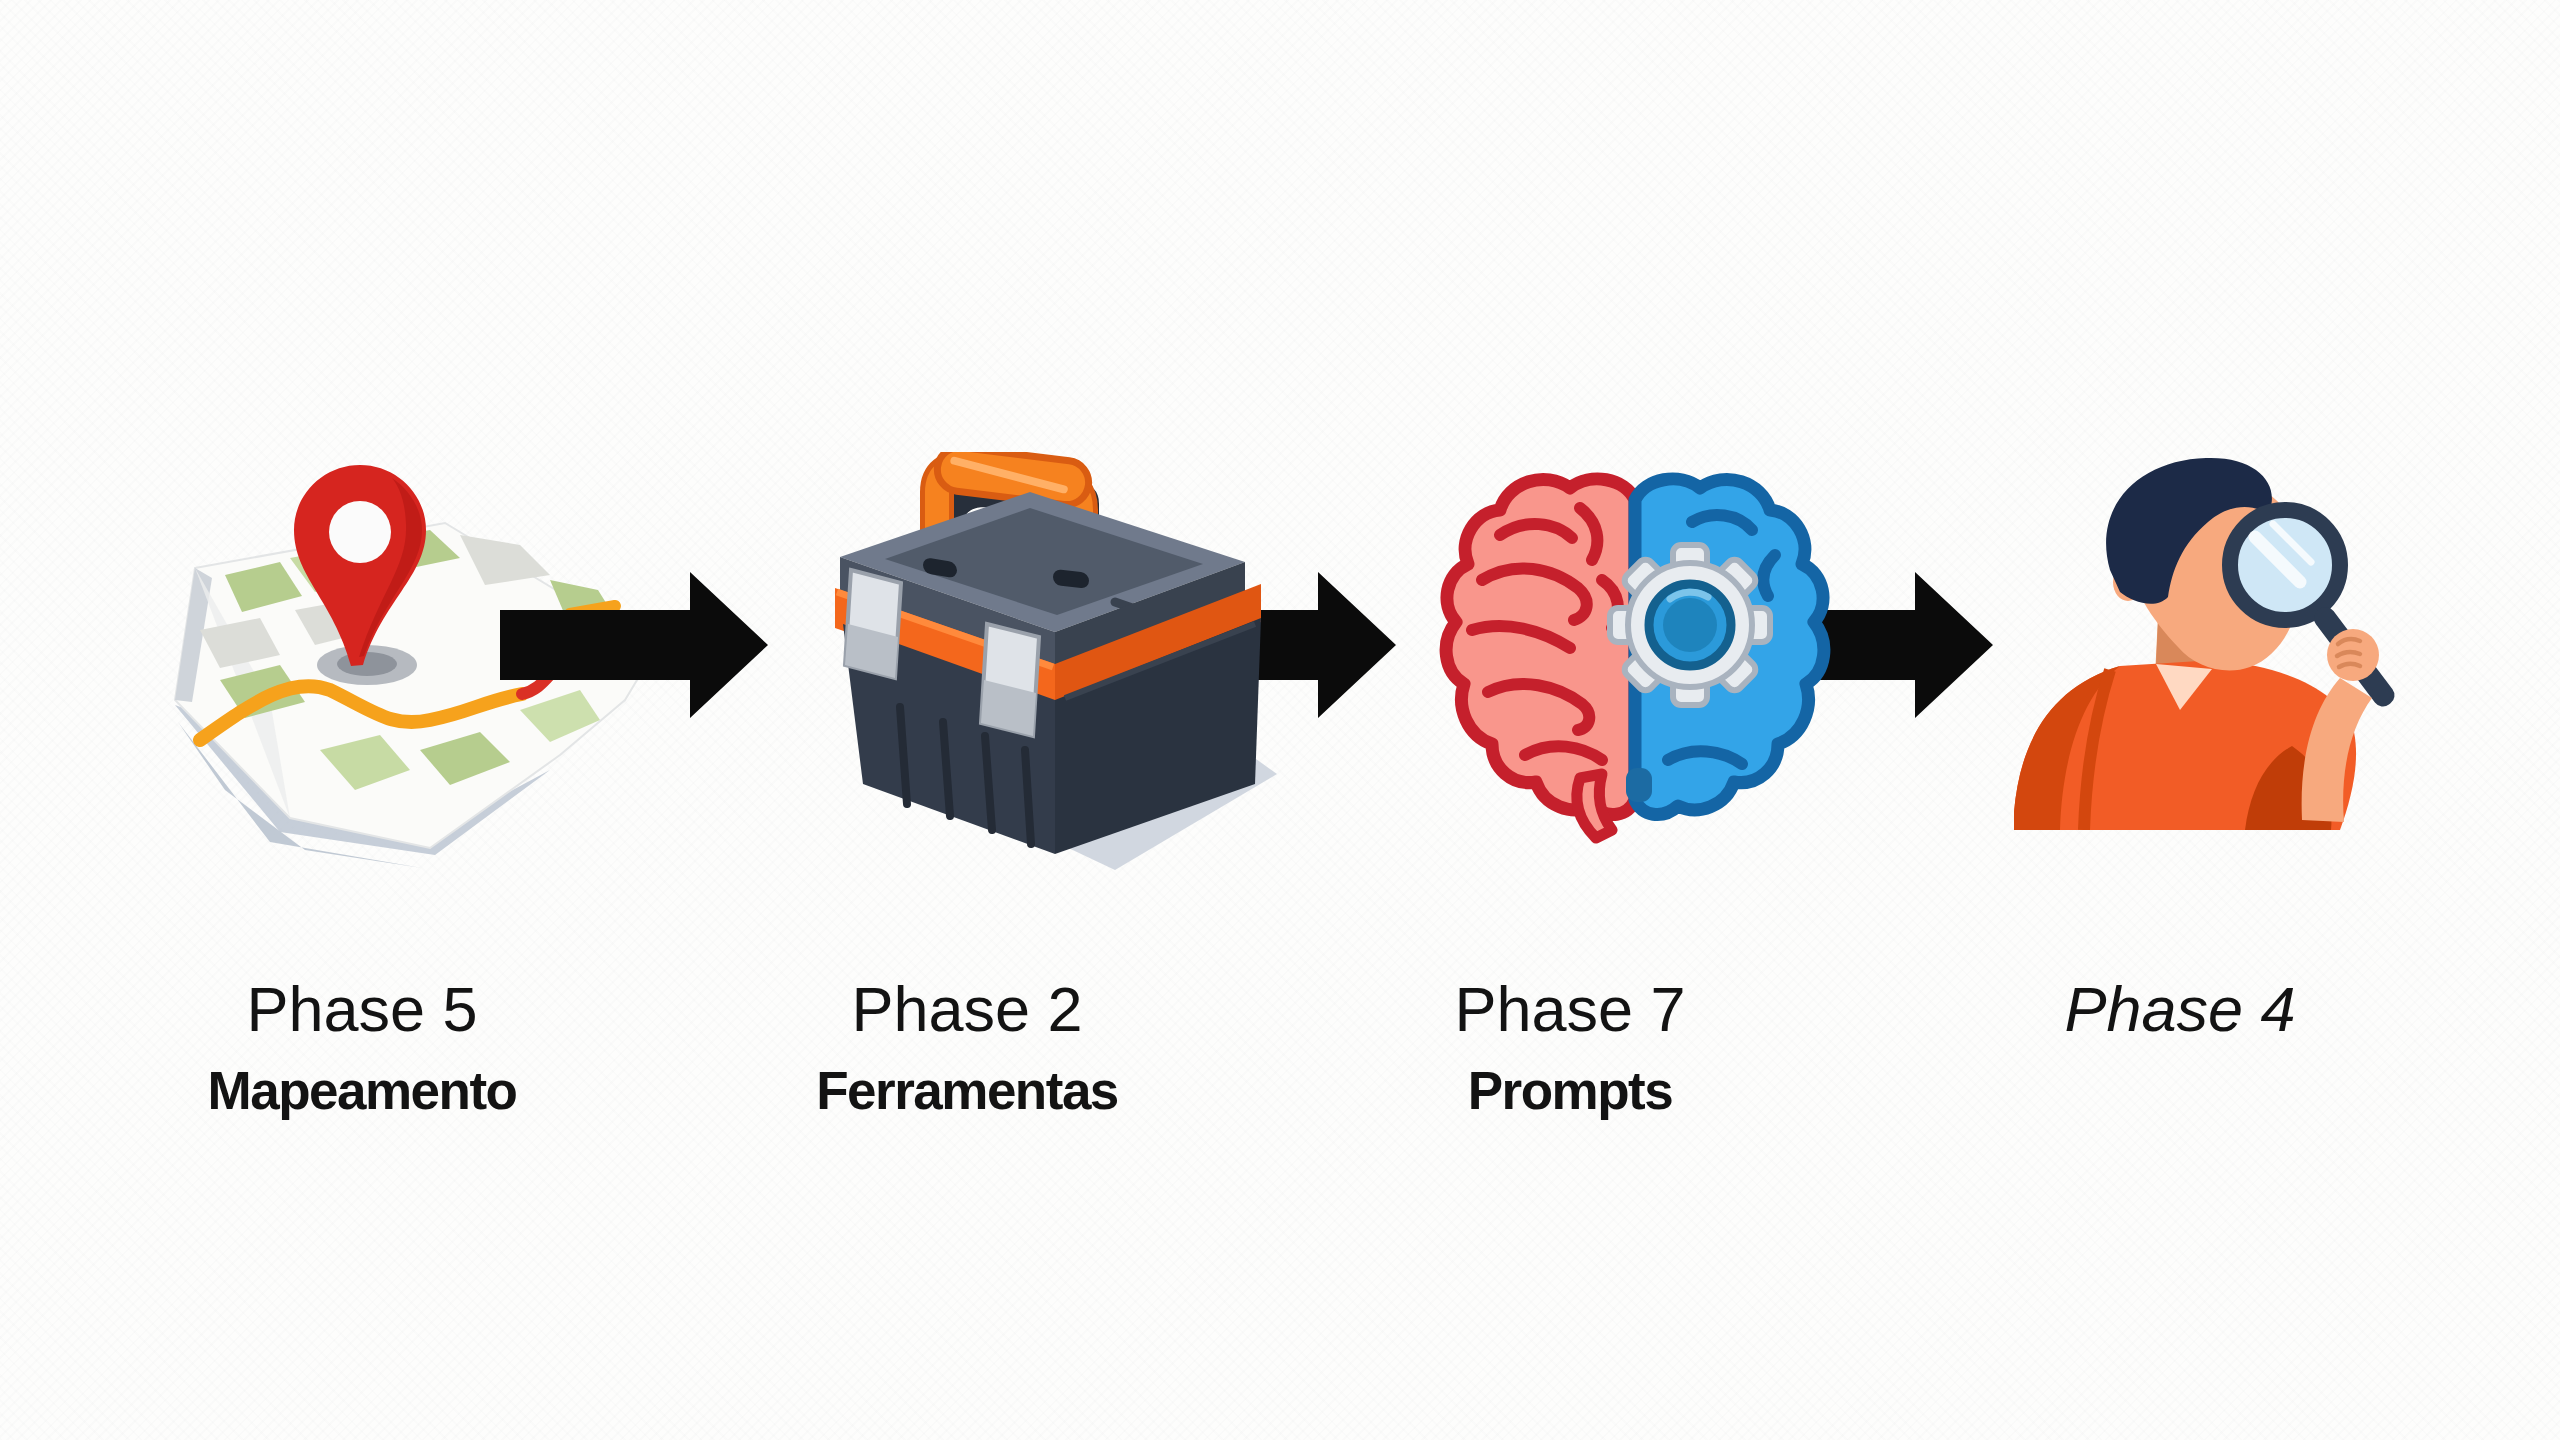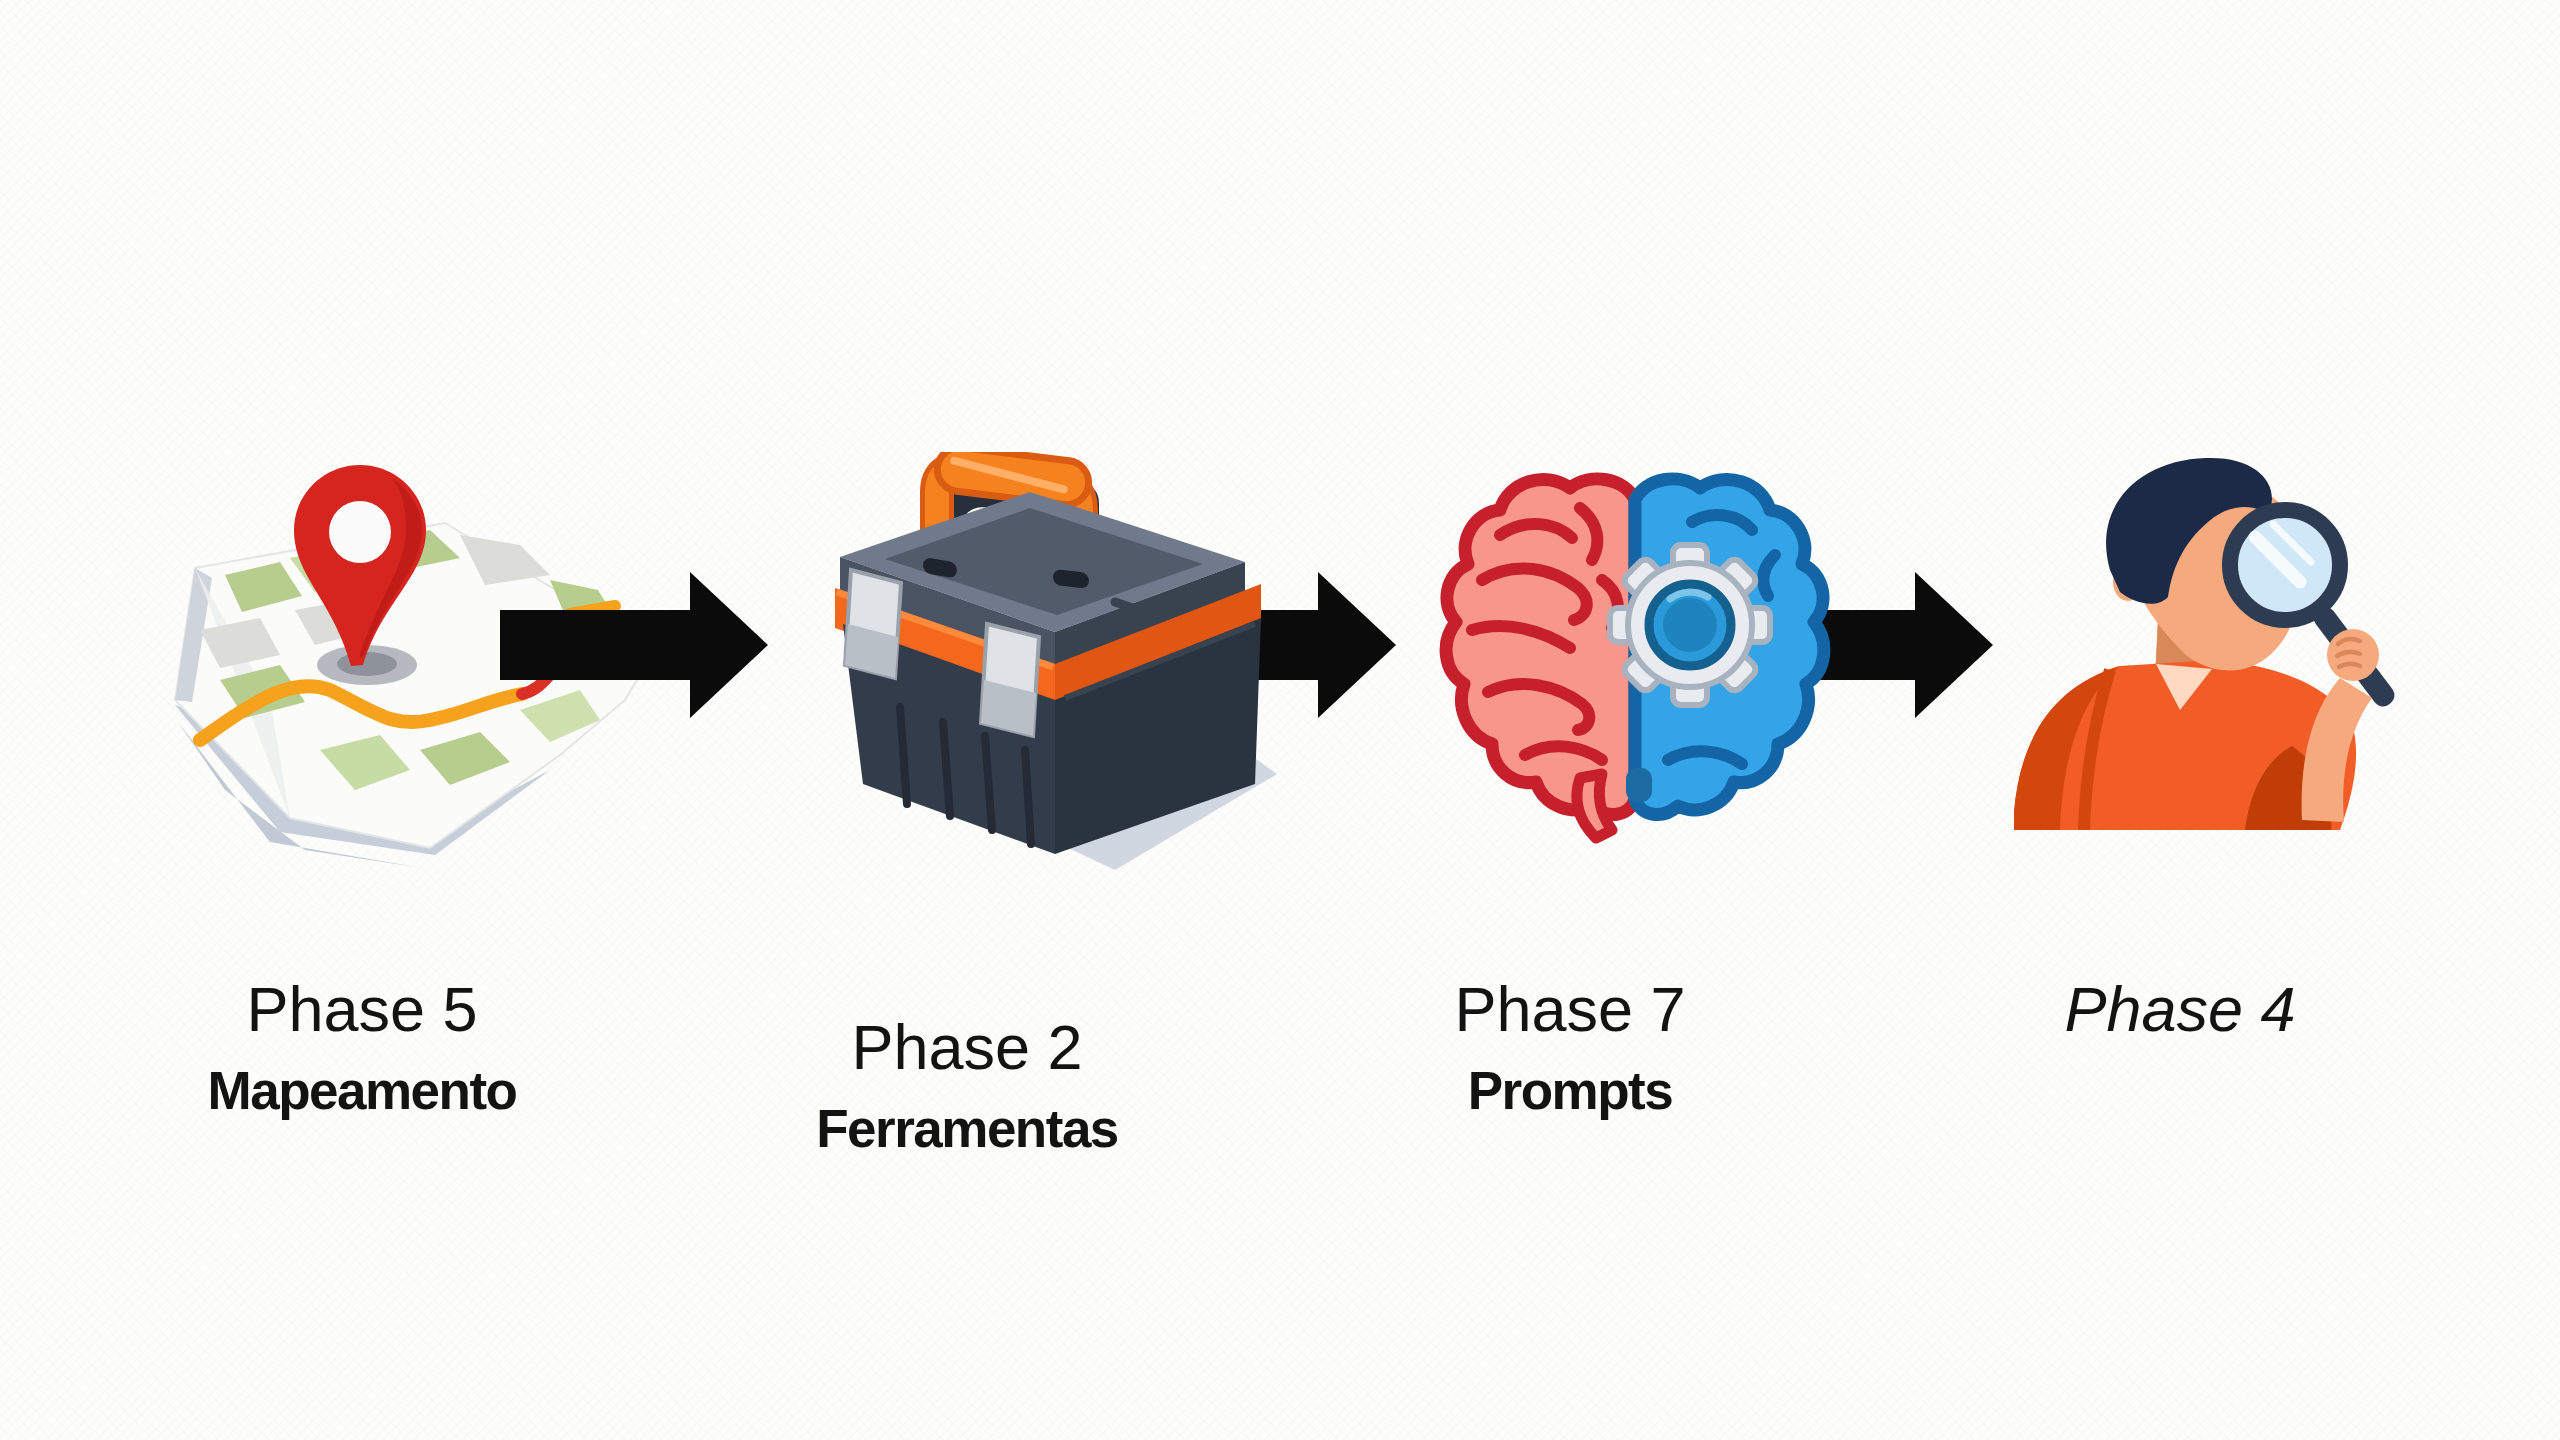--- a/index.html
+++ b/index.html
@@ -25,21 +25,21 @@
   .phase-name{font-size:53px;font-weight:700;line-height:90px;letter-spacing:-1.5px;}
   
   #map-icon    {left:130px; top:450px; width:540px; height:430px;}
   #arrow-1     {left:500px; top:572px; width:268px; height:146px;}
   #toolbox-icon{left:815px; top:452px; width:470px; height:420px;}
   #arrow-2     {left:1128px;top:572px; width:268px; height:146px;}
   #brain-icon  {left:1430px;top:460px; width:410px; height:385px;}
   #arrow-3     {left:1725px;top:572px; width:268px; height:146px;}
   #person-icon {left:2010px;top:452px; width:460px; height:378px;}
   #labels-1{left:102px;}
-  #labels-2{left:707px;margin-top:38px;}
+  #labels-2{left:707px;}
   #labels-3{left:1310px;}
   #labels-4{left:1920px;font-style:italic;}
 </style>
 </head>
 <body>
 
 <div class="texture"></div>
 
 <div class="arrow" id="arrow-1" style="z-index:2;">
   <svg viewBox="0 0 268 146">

